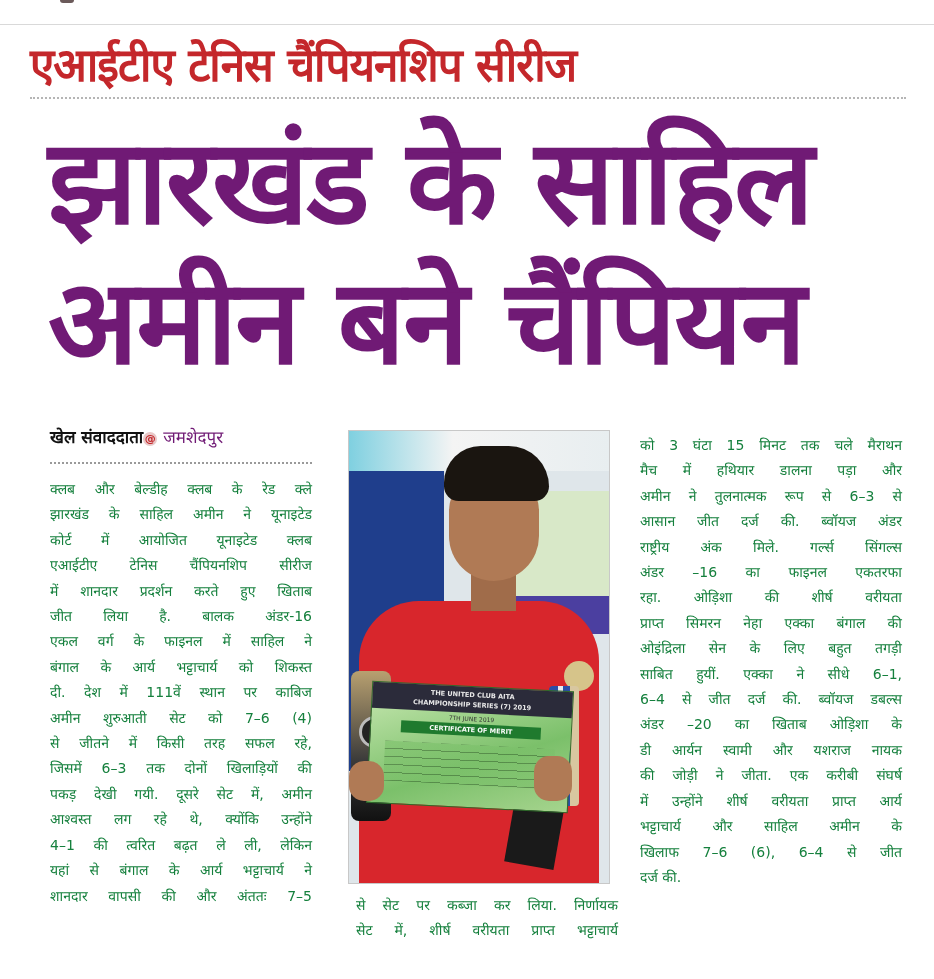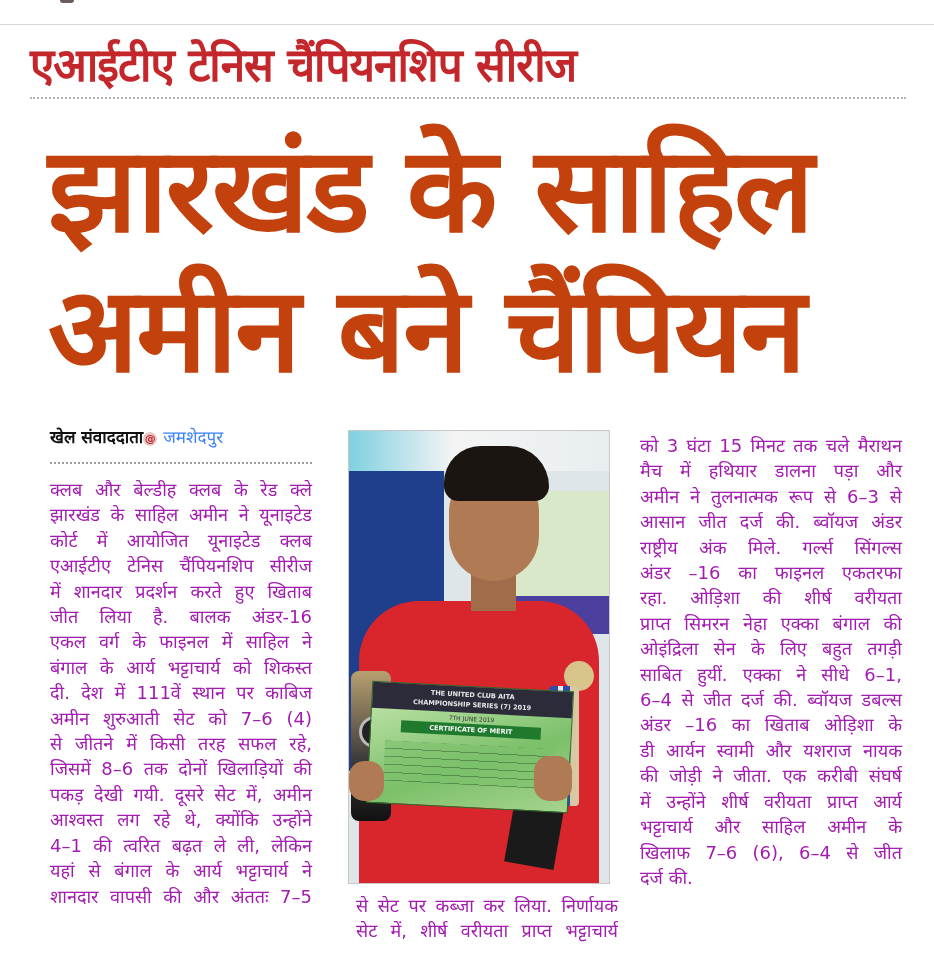--- a/index.html
+++ b/index.html
@@ -1,27 +1,27 @@
 <!DOCTYPE html>
 <html><head>
 <meta charset="utf-8">
 <style>
   html,body{margin:0;padding:0;}
   body{width:934px;height:979px;background:#ffffff;position:relative;overflow:hidden;font-family:"DejaVu Sans",sans-serif;color:#1a1a1a;}
   .top-rule{position:absolute;left:0;top:24px;width:934px;height:1px;background:#d9d9d9;}
   .top-blob{position:absolute;left:60px;top:0;width:14px;height:3px;background:#6b5a5a;border-radius:0 0 6px 6px;}
   .kicker{position:absolute;left:30px;top:36px;width:900px;font-size:44px;font-weight:bold;color:#c4272b;letter-spacing:-1px;line-height:56px;white-space:nowrap;transform:scaleY(1.05);transform-origin:left top;}
   .kicker-rule{position:absolute;left:30px;top:97px;width:876px;border-top:2px dotted #b5b5b5;}
-  .headline{position:absolute;left:48px;top:120px;width:870px;font-size:118px;font-weight:bold;color:#c2410c;line-height:140px;letter-spacing:-2px;white-space:nowrap;}
+  .headline{position:absolute;left:48px;top:112px;width:870px;font-size:118px;font-weight:bold;color:#701a75;line-height:140px;letter-spacing:-2px;white-space:nowrap;}
   .headline .line{display:block;}
   .byline{position:absolute;left:50px;top:425px;font-size:17px;font-weight:bold;white-space:nowrap;color:#111;}
   .byline .at{display:inline-block;width:14px;height:14px;border-radius:50%;background:#e8c9c9;color:#c4272b;font-size:11px;line-height:14px;text-align:center;font-weight:bold;vertical-align:1px;}
-  .byline .place{font-weight:normal;color:#3b82f6;}
+  .byline .place{font-weight:normal;color:#701a75;}
   .byline-rule{position:absolute;left:50px;top:462px;width:262px;border-top:2px dotted #9a9a9a;}
-  .col{position:absolute;font-size:18px;line-height:25.4px;color:#a21caf;}
+  .col{position:absolute;font-size:14px;line-height:25.4px;color:#15803d;}
   .col .ln{display:block;white-space:nowrap;text-align:justify;text-align-last:justify;}
   .col-left{left:50px;top:477px;width:262px;}
   .col-mid{left:348px;top:893px;width:262px;margin-left:8px;}
   .col-right{left:640px;top:433px;width:262px;}
   .photo{position:absolute;left:348px;top:430px;width:260px;height:452px;border:1px solid #c8c8c8;overflow:hidden;background:#dfe6ea;}
   .photo .bg-blue{position:absolute;left:0;top:40px;width:95px;height:300px;background:#1f3e8c;}
   .photo .bg-light{position:absolute;left:0;top:0;width:260px;height:40px;background:linear-gradient(90deg,#7fd0e0,#f4f4f4 40%,#e8eef0);}
   .photo .bg-green{position:absolute;left:160px;top:60px;width:100px;height:130px;background:#d8e8c8;}
   .photo .banner{position:absolute;left:155px;top:165px;width:105px;height:38px;background:#4b3fa0;}
   .photo .hair{position:absolute;left:95px;top:15px;width:105px;height:55px;background:#1a1510;border-radius:50px 55px 20px 20px;}
@@ -66,21 +66,21 @@
   <span class="ln">झारखंड के साहिल अमीन ने यूनाइटेड</span>
   <span class="ln">कोर्ट में आयोजित यूनाइटेड क्लब</span>
   <span class="ln">एआईटीए टेनिस चैंपियनशिप सीरीज</span>
   <span class="ln">में शानदार प्रदर्शन करते हुए खिताब</span>
   <span class="ln">जीत लिया है. बालक अंडर-16</span>
   <span class="ln">एकल वर्ग के फाइनल में साहिल ने</span>
   <span class="ln">बंगाल के आर्य भट्टाचार्य को शिकस्त</span>
   <span class="ln">दी. देश में 111वें स्थान पर काबिज</span>
   <span class="ln">अमीन शुरुआती सेट को 7–6 (4)</span>
   <span class="ln">से जीतने में किसी तरह सफल रहे,</span>
-  <span class="ln">जिसमें 8–6 तक दोनों खिलाड़ियों की</span>
+  <span class="ln">जिसमें 6–3 तक दोनों खिलाड़ियों की</span>
   <span class="ln">पकड़ देखी गयी. दूसरे सेट में, अमीन</span>
   <span class="ln">आश्वस्त लग रहे थे, क्योंकि उन्होंने</span>
   <span class="ln">4–1 की त्वरित बढ़त ले ली, लेकिन</span>
   <span class="ln">यहां से बंगाल के आर्य भट्टाचार्य ने</span>
   <span class="ln">शानदार वापसी की और अंततः 7–5</span>
 </div>
 
 <div class="photo">
   <div class="bg-light"></div>
   <div class="bg-blue"></div>
@@ -118,20 +118,20 @@
   <span class="ln">मैच में हथियार डालना पड़ा और</span>
   <span class="ln">अमीन ने तुलनात्मक रूप से 6–3 से</span>
   <span class="ln">आसान जीत दर्ज की. ब्वॉयज अंडर</span>
   <span class="ln">राष्ट्रीय अंक मिले. गर्ल्स सिंगल्स</span>
   <span class="ln">अंडर –16 का फाइनल एकतरफा</span>
   <span class="ln">रहा. ओड़िशा की शीर्ष वरीयता</span>
   <span class="ln">प्राप्त सिमरन नेहा एक्का बंगाल की</span>
   <span class="ln">ओइंद्रिला सेन के लिए बहुत तगड़ी</span>
   <span class="ln">साबित हुयीं. एक्का ने सीधे 6–1,</span>
   <span class="ln">6–4 से जीत दर्ज की. ब्वॉयज डबल्स</span>
-  <span class="ln">अंडर –16 का खिताब ओड़िशा के</span>
+  <span class="ln">अंडर –20 का खिताब ओड़िशा के</span>
   <span class="ln">डी आर्यन स्वामी और यशराज नायक</span>
   <span class="ln">की जोड़ी ने जीता. एक करीबी संघर्ष</span>
   <span class="ln">में उन्होंने शीर्ष वरीयता प्राप्त आर्य</span>
   <span class="ln">भट्टाचार्य और साहिल अमीन के</span>
   <span class="ln">खिलाफ 7–6 (6), 6–4 से जीत</span>
   <span class="ln" style="text-align-last:left;">दर्ज की.</span>
 </div>
 
 </body></html>

